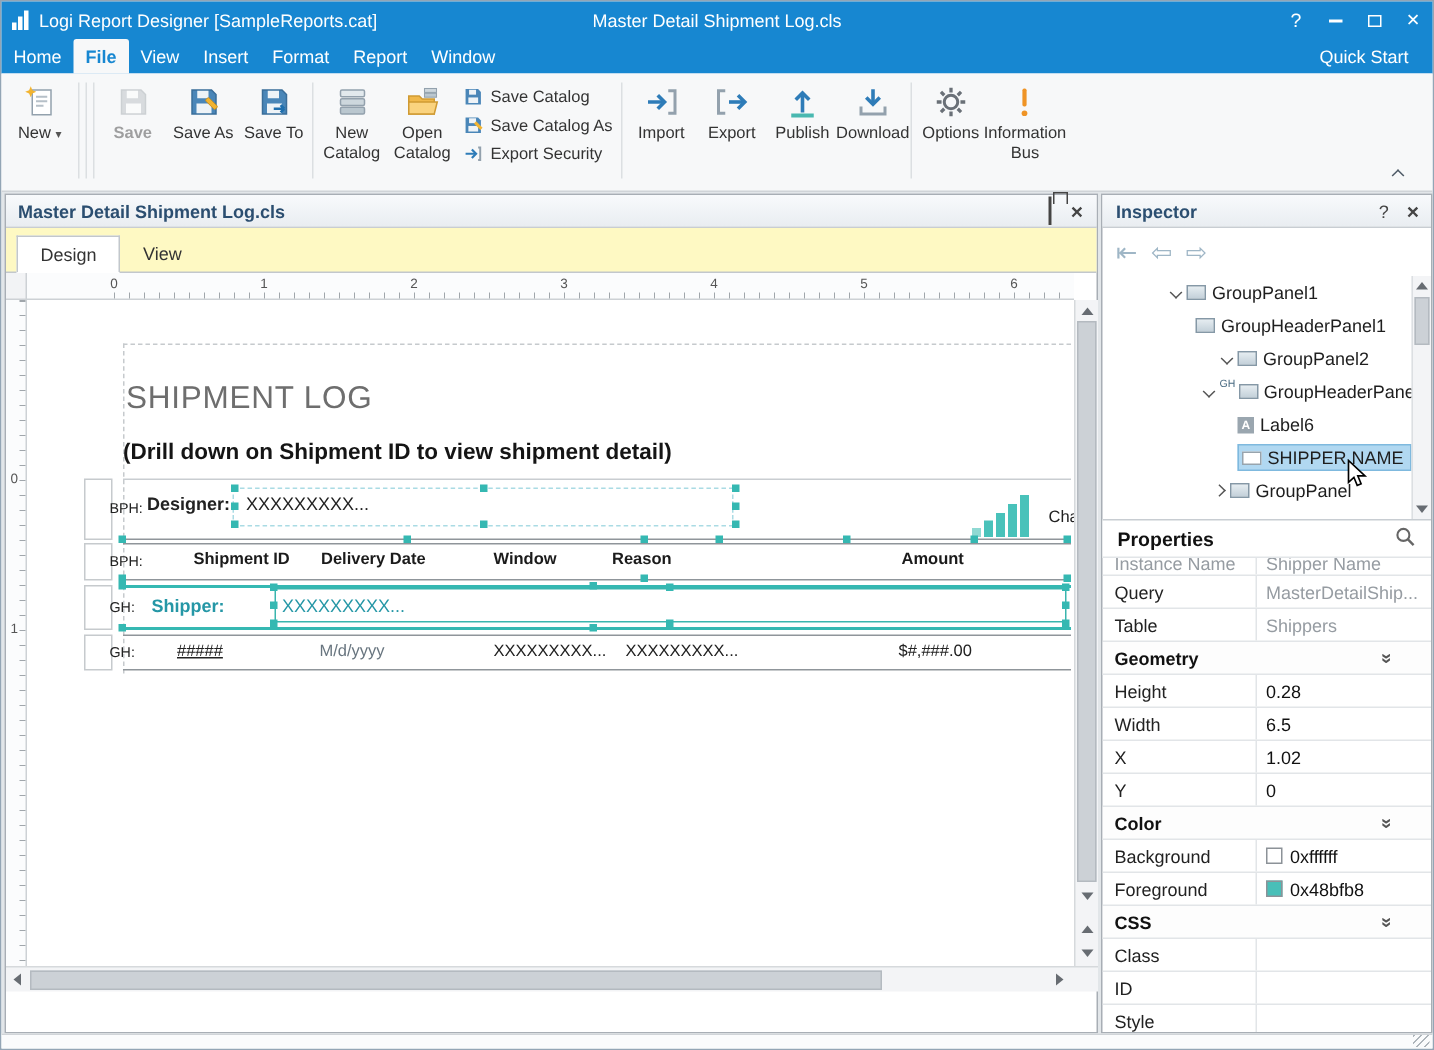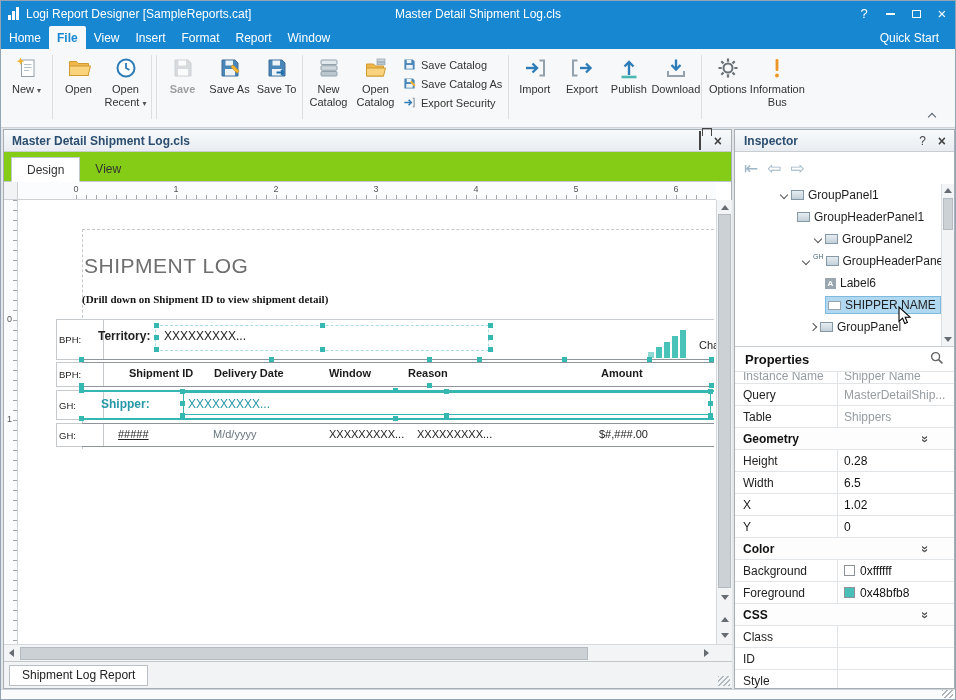--- a/index.html
+++ b/index.html
@@ -49,38 +49,38 @@
 
   
   .docwin { position:absolute; left:2px; top:1px; width:729px; height:560px; border:1px solid #a8aeb5; background:#fff; }
   .doc-titlebar { position:absolute; left:0; top:0; width:100%; height:22px; background:linear-gradient(#f8fafc,#e9edf1); border-bottom:1px solid #c8cdd2; display:flex; align-items:center; }
   .doc-title { font-weight:bold; color:#2b4e70; font-size:12px; margin-left:8px; }
   .doc-btns { margin-left:auto; display:flex; gap:13px; margin-right:9px; align-items:center; }
   .ico-min { width:9px; height:2px; background:#444; }
   .ico-restore { position:relative; width:9px; height:8px; border:1px solid #444; background:#fff; }
   .ico-restore::before { content:""; position:absolute; left:2px; top:-4px; width:8px; height:7px; border:1px solid #444; border-bottom:none; }
   .ico-close { font-size:14px; font-weight:bold; color:#444; line-height:1; }
-  .doc-tabs { position:absolute; left:0; top:22px; width:100%; height:30px; background:#84cc16; border-bottom:1px solid #c2c7cc; display:flex; align-items:flex-end; padding-left:7px; }
+  .doc-tabs { position:absolute; left:0; top:22px; width:100%; height:30px; background:#fef9c3; border-bottom:1px solid #c2c7cc; display:flex; align-items:flex-end; padding-left:7px; }
   .dtab { height:24px; padding:0 15px; display:flex; align-items:center; font-size:12px; color:#333; }
   .dtab.active { background:#fff; border:1px solid #c2c7cc; border-bottom:1px solid #fff; margin-bottom:-1px; height:25px; }
   
   .corner { position:absolute; left:0; top:52px; width:14px; height:18px; background:#f2f3f5; border-right:1px solid #cdd1d5; border-bottom:1px solid #cdd1d5; }
   .hruler { position:absolute; left:14px; top:52px; width:698px; height:18px; background:#fbfcfd; border-bottom:1px solid #cdd1d5; }
   .hruler::before { content:""; position:absolute; left:58px; right:0; bottom:0; height:4px; background:repeating-linear-gradient(to right,#a0a6ab 0 1px,transparent 1px 10px); }
   .hnum { position:absolute; top:2px; font-size:9px; color:#555; transform:translateX(-50%); }
   .vruler { position:absolute; left:0; top:70px; width:14px; height:444px; background:#fbfcfd; border-right:1px solid #cdd1d5; }
   .vruler::before { content:""; position:absolute; right:0; top:0; bottom:0; width:4px; background:repeating-linear-gradient(to bottom,#a0a6ab 0 1px,transparent 1px 10px); }
   .vnum { position:absolute; left:3px; font-size:9px; color:#555; }
   
   .canvas { position:absolute; left:14px; top:70px; width:698px; height:444px; background:#fff; overflow:hidden; }
   .dashH { position:absolute; left:64px; top:29px; width:632px; border-top:1px dashed #c6cacd; }
   .dashV { position:absolute; left:64px; top:29px; height:220px; border-left:1px dashed #c6cacd; }
   .rpt-title { position:absolute; left:66px; top:54px; font-size:21px; color:#6e6e6e; letter-spacing:.5px; }
-  .rpt-sub { position:absolute; left:64px; top:93px; font-size:11px; font-weight:bold; color:#151515;font-family:Liberation Serif, serif; }
-  .band { position:absolute; left:38px; width:48px; border:1px solid #c6cacd; font-size:9.5px; color:#222; display:flex; align-items:center; padding-left:2px; background:#fff; }
+  .rpt-sub { position:absolute; left:64px; top:93px; font-size:15px; font-weight:bold; color:#151515; }
+  .band { position:absolute; left:38px; width:19px; border:1px solid #c6cacd; font-size:9.5px; color:#222; display:flex; align-items:center; padding-left:16px; background:#fff; }
   .ln { position:absolute; left:64px; width:632px; height:1px; background:#8f959a; }
   .ln.light { background:#c9cdd1; }
   .tln { position:absolute; left:64px; width:632px; height:2px; background:#35b8b2; }
   .hd { position:absolute; width:5px; height:5px; background:#35b8b2; z-index:5; }
   .selrect { position:absolute; left:137px; top:125px; width:334px; height:26px; border:1px dashed #aadbe4; }
   .terr-label { position:absolute; left:80px; top:129px; font-size:12px; font-weight:bold; color:#222; }
   .terr-value { position:absolute; left:146px; top:129px; font-size:12px; color:#222; }
   .mchart { position:absolute; left:630px; top:128px; width:48px; height:30px; display:flex; align-items:flex-end; gap:2px; }
   .mchart i { display:block; width:6px; background:#49c2ba; }
   .mchart i.lite { background:#8fd9d3; }
@@ -193,40 +193,20 @@
           <svg viewBox="0 0 24 24" width="24" height="24">
               <rect x="6.5" y="4" width="12.5" height="16.5" fill="#fff" stroke="#93a1ad"></rect>
               <path d="M9 8.5h7.5M9 11.5h7.5M9 14.5h5" stroke="#b6c0c8" stroke-width="1.2" fill="none"></path>
               <path d="M5.5 1.5l1.1 2.6 2.6 1.1-2.6 1.1-1.1 2.6-1.1-2.6-2.6-1.1 2.6-1.1z" fill="#f2b431"></path>
             </svg>
         </span>
         <span><span>New</span> <span class="caret">▾</span></span>
       </div>
     </div>
     <div class="rsep"></div>
-    <div class="rgroup">
-      <div class="rbtn">
-        <span class="ric">
-          <svg viewBox="0 0 24 24" width="24" height="24">
-              <path d="M2.5 5.5h7l2 2h10v12h-19z" fill="#f0b84a" stroke="#cf9a33"></path>
-              <path d="M2.5 10h21l-2.5 9.5H2.5z" fill="#fad37f" stroke="#cf9a33"></path>
-            </svg>
-        </span>
-        <span>Open</span>
-      </div>
-      <div class="rbtn">
-        <span class="ric">
-          <svg viewBox="0 0 24 24" width="24" height="24">
-              <circle cx="12" cy="12" r="8.5" fill="#fff" stroke="#2e7cb8" stroke-width="2"></circle>
-              <path d="M12 7v5l3.5 2" stroke="#2e7cb8" stroke-width="1.8" fill="none"></path>
-            </svg>
-        </span>
-        <span><span>Open Recent</span> <span class="caret">▾</span></span>
-      </div>
-    </div>
     <div class="rsep"></div>
     <div class="rsep"></div>
     <div class="rgroup">
       <div class="rbtn disabled">
         <span class="ric">
           <svg viewBox="0 0 24 24" width="24" height="24">
               <path d="M4 4h13l3 3v13H4z" fill="#b3babf" stroke="#9aa1a7"></path>
               <rect x="7" y="13" width="10" height="6.5" fill="#fff"></rect>
               <rect x="7.5" y="4.5" width="7.5" height="5" fill="#fff"></rect>
             </svg>
@@ -427,21 +407,21 @@
         <div class="ln light" style="top:119px"></div>
         <div class="ln" style="top:159px"></div>
         <div class="ln" style="top:162px"></div>
         <div class="ln" style="top:186px"></div>
         <div class="tln" style="top:190px"></div>
         <div class="tln" style="top:218px"></div>
         <div class="ln" style="top:223px"></div>
         <div class="ln" style="top:246px"></div>
 
         <div class="selrect"></div>
-        <div class="terr-label">Territory:</div>
+        <div class="terr-label">Designer:</div>
         <div class="terr-value">XXXXXXXXX...</div>
         <div class="mchart">
           <i class="lite" style="height:6px"></i>
             <i style="height:11px"></i>
             <i style="height:16px"></i>
             <i style="height:22px"></i>
             <i style="height:28px"></i>
         </div>
         <div class="chart-label">Cha</div>
 
@@ -511,24 +491,20 @@
       <div class="hscroll">
         <div class="sbtn" style="left:0">
             <span class="tri left"></span>
           </div>
         <div class="hthumb"></div>
         <div class="sbtn" style="left:695px">
             <span class="tri right"></span>
           </div>
       </div>
 
-      <div class="doc-bottomtabs">
-        <span class="btab">Shipment Log Report</span>
-        <span class="docgrip"></span>
-      </div>
     </div>
 
     <div class="inspector">
       <div class="insp-header">
         <span class="insp-title">Inspector</span>
         <span class="insp-hbtns">
           <span>?</span>
           <span class="ico-close">×</span>
         </span>
       </div>

